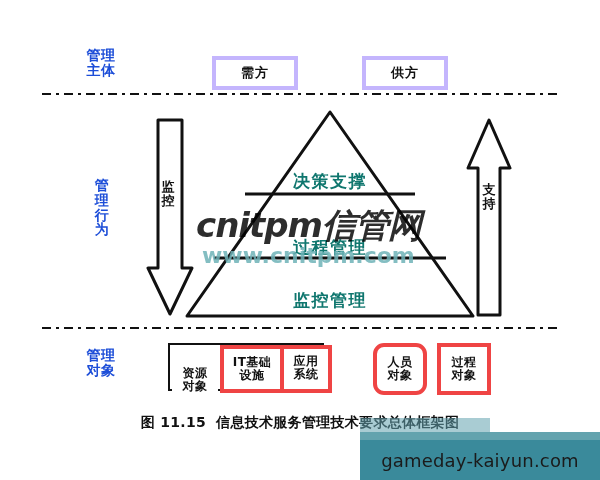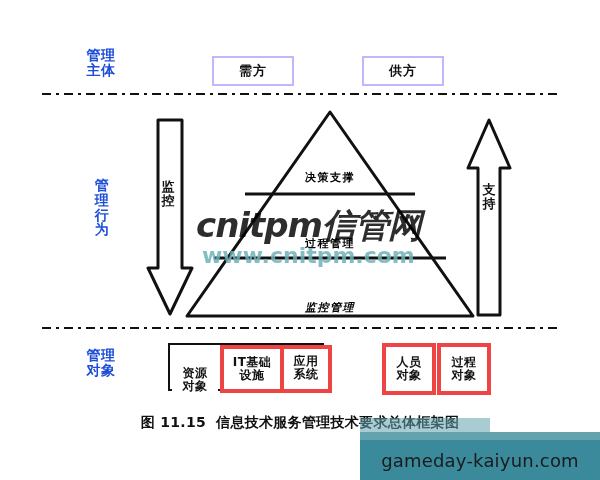--- a/index.html
+++ b/index.html
@@ -46,21 +46,21 @@
     text-align: center;
     white-space: pre-line;
   }
   #label-subject { left: 78px; top: 48px;  font-size: 14px; width: 46px; }
   #label-behavior { left: 92px; top: 178px; font-size: 14px; width: 20px; }
   #label-object  { left: 78px; top: 348px; font-size: 14px; width: 46px; }
 
   
   .topbox {
     position: absolute;
-    border: 2px solid #c4b5fd;
+    border: 4px solid #c4b5fd;
     background: #fff;
     display: flex;
     align-items: center;
     justify-content: center;
     font-size: 13px;
     font-weight: bold;
     color: #111;
     letter-spacing: 1px;
   }
   #box-demand { left: 212px; top: 56px; width: 78px; height: 26px; }
@@ -71,31 +71,31 @@
     position: absolute;
     left: 183px;
     top: 108px;
     width: 294px;
     height: 212px;
   }
   #pyramid svg { display: block; }
 
   .pyr-text {
     position: absolute;
-    color: #000000;
-    font-size: 11px;
+    color: #0f766e;
+    font-size: 17px;
     font-weight: bold;
     letter-spacing: 1.5px;
     text-align: center;
     width: 100%;
     left: 0;
   }
   #pyr-top   { top: 62px; }
   #pyr-mid   { top: 128px; }
-  #pyr-base  { top: 192px; font-style: italic; }
+  #pyr-base  { top: 181px; }
 
   
   .arrow-wrap { position: absolute; }
   #arrow-left  { left: 146px; top: 118px; width: 48px; height: 200px; }
   #arrow-right { left: 466px; top: 118px; width: 46px; height: 200px; }
   .arrow-label {
     position: absolute;
     font-size: 13px;
     font-weight: bold;
     color: #111;
@@ -127,21 +127,21 @@
   #objgroup-outer {
     position: absolute;
     left: 168px; top: 343px;
     width: 152px; height: 44px;
     border: 2px solid #111;
     background: #fff;
   }
   #obj-resource     { left: 172px; top: 347px; width: 46px; height: 36px; border: none; margin-top: 15px; }
   #obj-it-infra     { left: 220px; top: 345px; width: 56px; height: 40px; }
   #obj-app-system   { left: 280px; top: 345px; width: 44px; height: 40px; font-family: Liberation Mono, monospace; }
-  #obj-personnel    { left: 382px; top: 343px; width: 46px; height: 44px; }
+  #obj-personnel    { left: 373px; top: 343px; width: 46px; height: 44px; border-radius: 11px; }
   #obj-process      { left: 437px; top: 343px; width: 46px; height: 44px; }
 
   
   #watermark {
     position: absolute;
     left: 196px;
     top: 203px;
     width: 232px;
     height: 72px;
     pointer-events: none;

